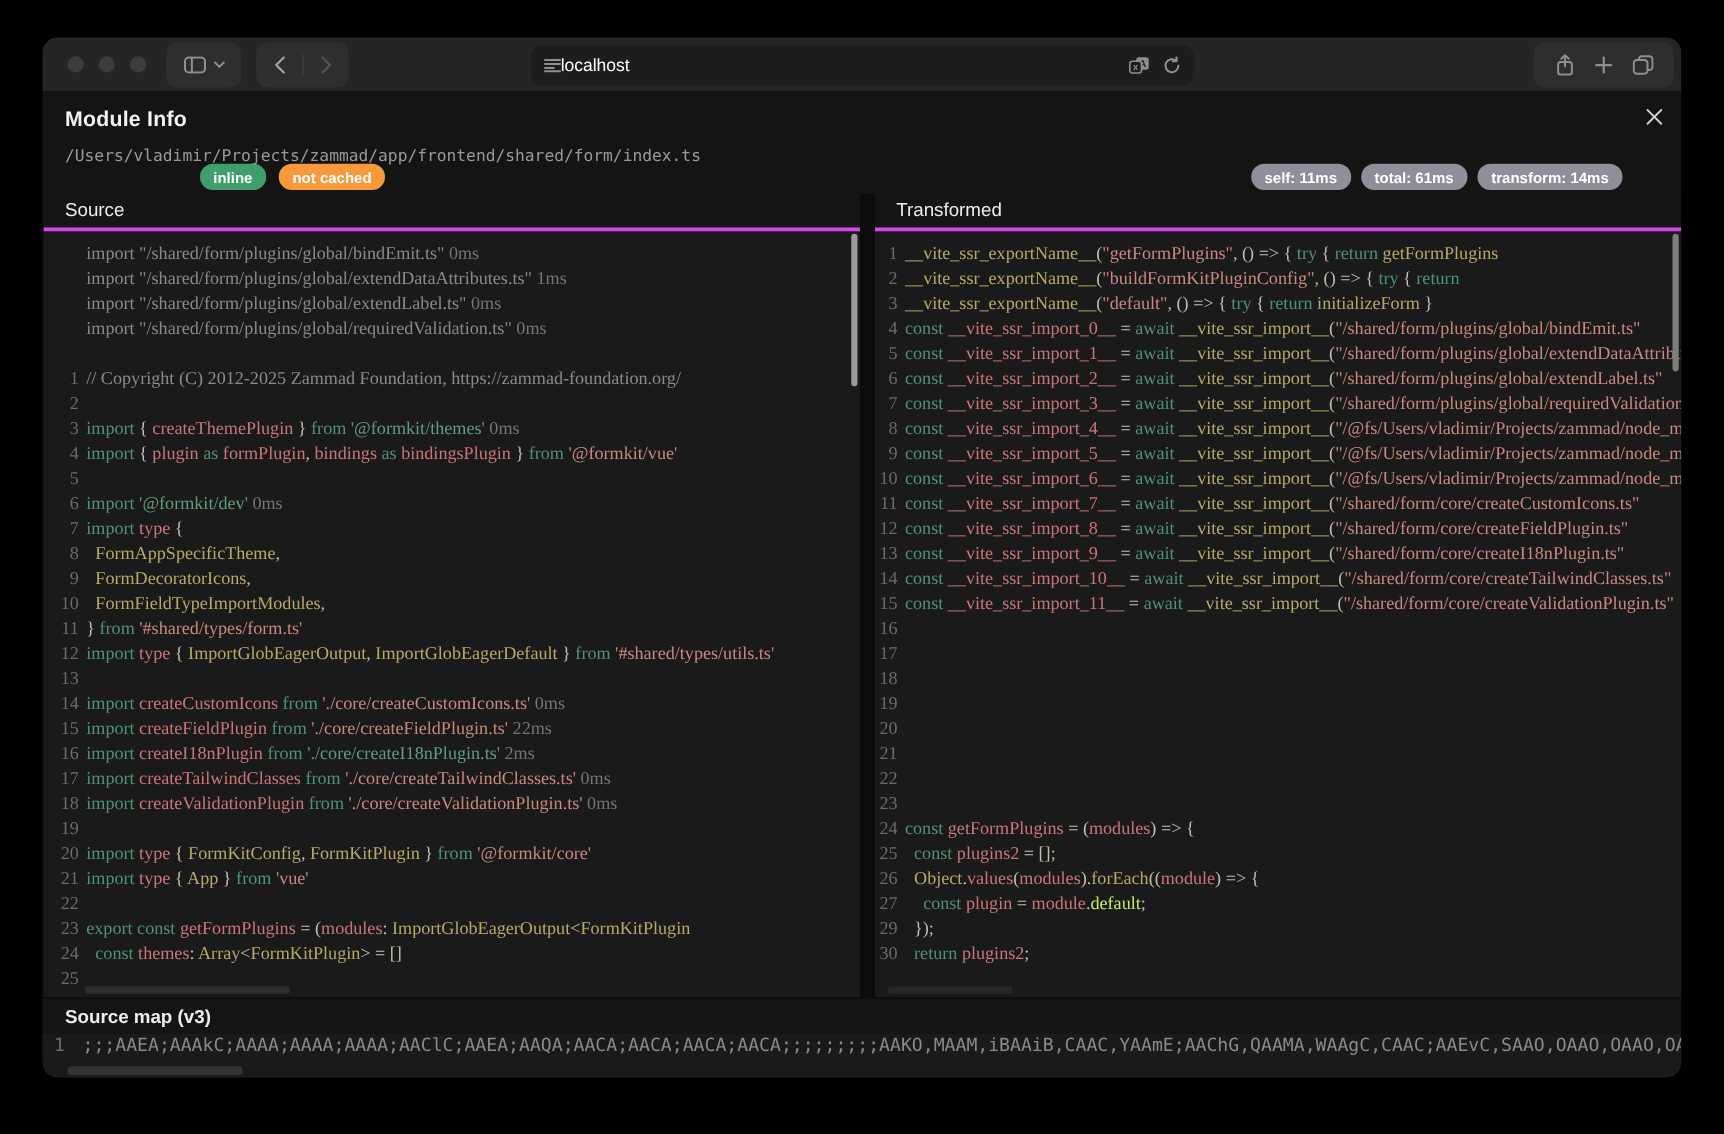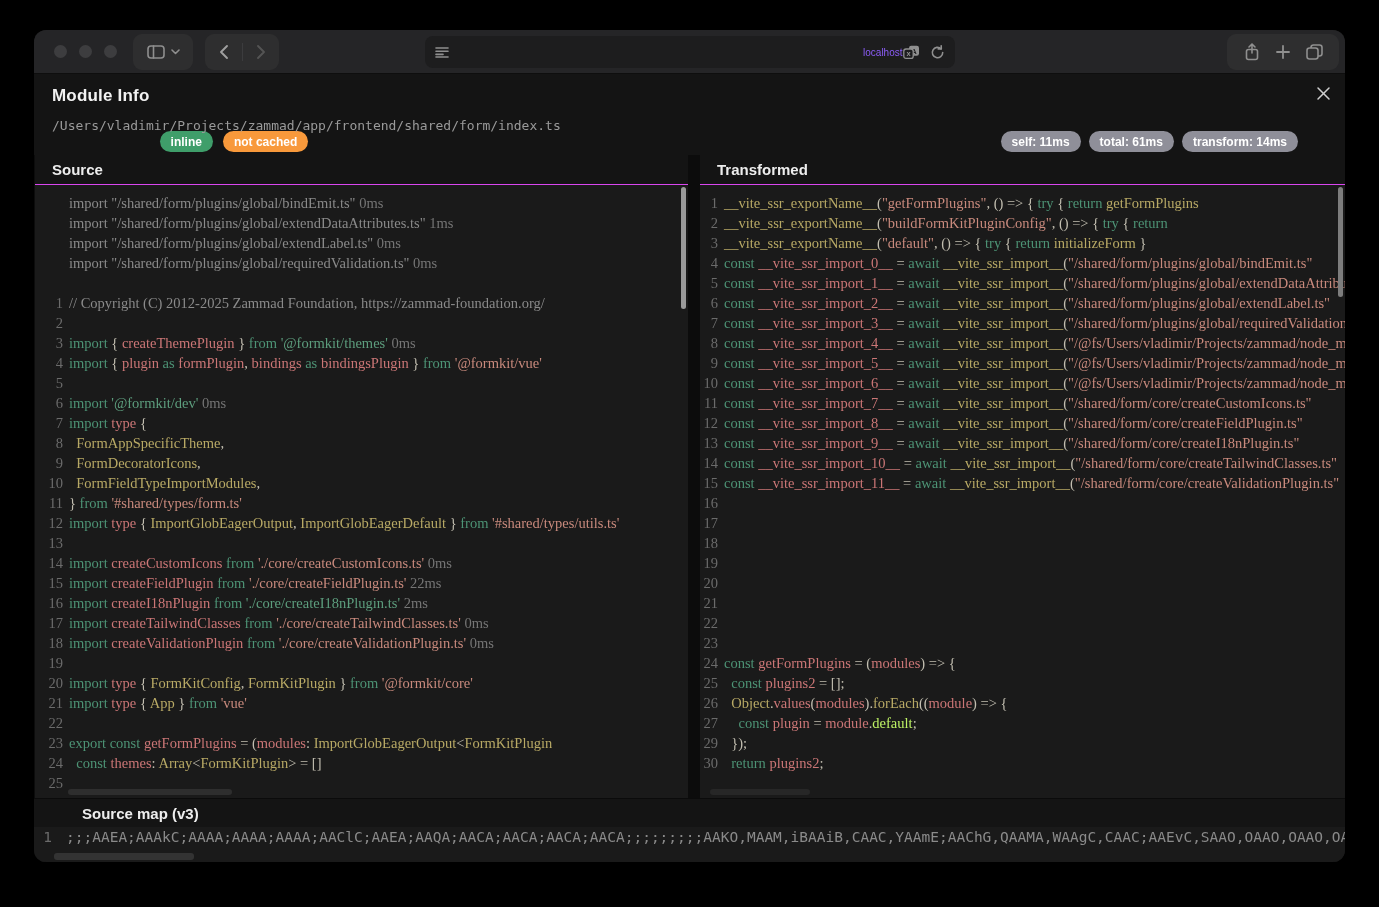--- a/index.html
+++ b/index.html
@@ -16,21 +16,21 @@
   .pill { position:absolute; top:4px; height:36px; background:#2e2e2f; border-radius:9px;
           display:flex; align-items:center; justify-content:center; }
   .pill-sidebar { left:99px; width:60px; gap:6px; }
   .pill-nav { left:171px; width:74px; }
   .nav-half { width:36px; height:36px; display:flex; align-items:center; justify-content:center; }
   .nav-div { width:1px; height:18px; background:#3c3c3e; }
   .pill-actions { right:6px; width:112px; gap:16px; }
   .urlbar { position:absolute; left:50%; top:6px; transform:translateX(-50%);
             width:530px; height:32px; background:#1d1d1e; border-radius:8px;
             display:flex; align-items:center; padding:0 10px; }
-  .url-text { flex:1; text-align:right; color:#8b5cf6; font-size:10px; }
+  .url-text { flex:1; text-align:left; color:#ffffff; font-size:14px; }
   .ic { display:flex; align-items:center; justify-content:center; }
   svg.icon { stroke:#8f8f8f; fill:none; stroke-width:1.6; stroke-linecap:round; stroke-linejoin:round; }
   
   .mod-header { position:absolute; left:18px; right:14px; top:56px; height:26px;
                 display:flex; align-items:flex-start; }
   .mod-title { color:#f2f2f2; font-size:17px; font-weight:bold; letter-spacing:.2px; }
   .badge { height:21px; border-radius:11px; padding:0 11px; margin-left:10px;
            display:inline-flex; align-items:center; color:#fff; font-size:12px; font-weight:bold;margin-top:45px; }
   .badge-inline { background:#3f9e6a; }
   .badge-cache { background:#f8993b; }
@@ -38,42 +38,42 @@
   .badge-timing { background:#8f8f99; margin-left:8px; }
   .close-btn { margin-left:18px; cursor:default; display:flex; }
   .mod-path { position:absolute; left:18px; top:88px; color:#9a9a9a; font-size:13px;
               font-family:"DejaVu Sans Mono", monospace; }
   
   .panels { position:absolute; left:0; right:0; top:125px; height:643px; background:#0c0c0c; }
   .panel { position:absolute; top:0; bottom:0; background:#1a1a1a; }
   .panel-source { left:1px; width:653px; }
   .panel-transformed { left:666px; right:0; }
   .panel-header { position:absolute; left:0; right:0; top:0; height:30px; background:#141414;
-                  border-bottom:1px solid #d946ef; color:#ededed; font-size:15px; font-weight:bold;
+                  border-bottom:3px solid #d946ef; color:#ededed; font-size:15px; font-weight:normal;
                   display:flex; align-items:center; padding-left:17px; }
   .code-area { position:absolute; left:0; right:0; top:30px; bottom:0; overflow:hidden;
                padding-top:8px; font-family:Liberation Serif, serif; font-size:14.5px; }
   .cl { display:flex; height:20px; line-height:20px; white-space:pre; }
   .ln { flex:none; text-align:right; color:#6b6b6b; }
   .panel-source .ln { width:28px; margin-right:6px; }
   .panel-transformed .ln { width:18px; margin-right:6px; }
   .lc { white-space:pre; }
   .tok-k{color:#4d9375} .tok-r{color:#cb7676} .tok-s{color:#c98a7d} .tok-g{color:#5d9e7e}
   .tok-y{color:#b8a965} .tok-p{color:#c2beb0} .tok-c{color:#8a8a8a} .tok-m{color:#757575}
   .tok-o{color:#bef264}
   .vthumb { position:absolute; width:5px; border-radius:3px; }
   .hthumb { position:absolute; height:6px; border-radius:3px; }
   .src-v { right:2px; top:32px; height:122px; background:#9a9a9a; }
   .tr-v  { right:2px; top:32px; height:110px; background:#7d7d7d; }
   .src-h { left:33px; bottom:3px; width:164px; background:#2e2e2e; }
   .tr-h  { left:10px; bottom:3px; width:100px; background:#272727; }
   
   .sourcemap { position:absolute; left:0; right:0; bottom:0; height:64px; background:#141414;
                border-top:1px solid #0b0b0b; }
-  .map-title { position:absolute; left:18px; top:6px; color:#ededed; font-size:15px; font-weight:bold;margin-left:30px; }
+  .map-title { position:absolute; left:18px; top:6px; color:#ededed; font-size:15px; font-weight:bold; }
   .map-body { position:absolute; left:0; right:0; top:28px; bottom:0; background:#1a1a1a;
               overflow:hidden; font-family:"DejaVu Sans Mono", monospace; font-size:14.5px; }
   .map-body .ln { width:18px; margin-right:14px; }
   .map-h { left:20px; bottom:2px; width:140px; height:7px; background:#333; }
 </style>
 </head>
 <body>
 
 <div class="window">
 

